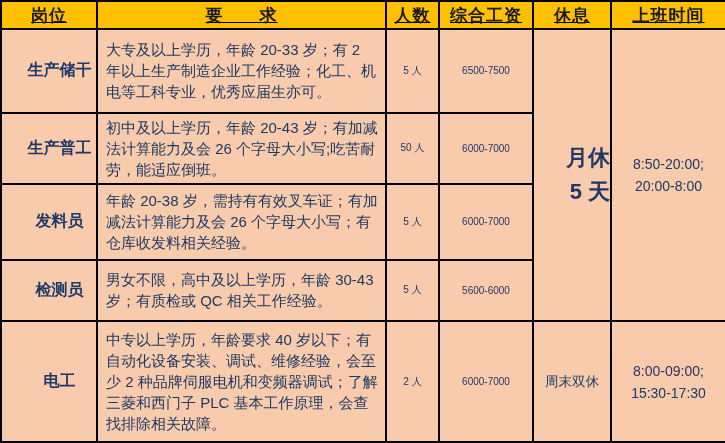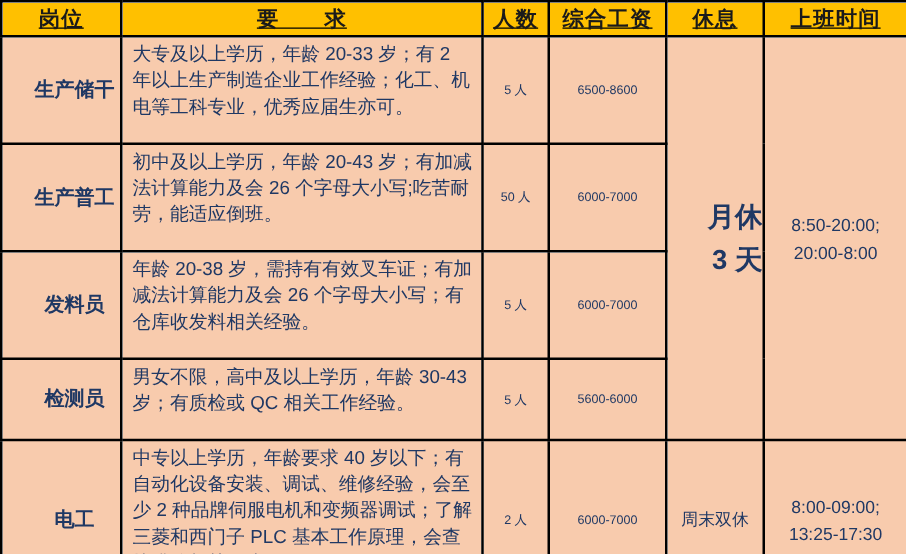--- a/index.html
+++ b/index.html
@@ -57,21 +57,21 @@
   td.pos {
     font-size: 16px;
     font-weight: bold;
     text-align: center;
     padding-left: 21px;
   }
   td.req {
     font-size: 15px;
     line-height: 21px;
     text-align: left;
-    padding: 3px 7px 18px 8px;
+    padding: 3px 7px 3px 8px;
   }
   td.num {
     font-size: 10px;
     text-align: center;
   }
   td.rest-merged {
     font-size: 22px;
     font-weight: bold;
     text-align: right;
     line-height: 34px;
@@ -106,24 +106,24 @@
       <th class="hdr">综合工资</th>
       <th class="hdr">休息</th>
       <th class="hdr">上班时间</th>
     </tr>
   </thead>
   <tbody>
     <tr class="r1">
       <td class="cell pos">生产储干</td>
       <td class="cell req">大专及以上学历，年龄 20-33 岁；有 2 年以上生产制造企业工作经验；化工、机电等工科专业，优秀应届生亦可。</td>
       <td class="cell num">5 人</td>
-      <td class="cell num">6500-8600</td>
+      <td class="cell num">6500-7500</td>
       <td class="cell rest-merged" rowspan="4">
         <div>月休</div>
-        <div>3 天</div>
+        <div>5 天</div>
       </td>
       <td class="cell sched" rowspan="4">
         <div>8:50-20:00;</div>
         <div>20:00-8:00</div>
       </td>
     </tr>
     <tr class="r2">
       <td class="cell pos">生产普工</td>
       <td class="cell req">初中及以上学历，年龄 20-43 岁；有加减法计算能力及会 26 个字母大小写;吃苦耐劳，能适应倒班。</td>
       <td class="cell num">50 人</td>
@@ -142,17 +142,17 @@
       <td class="cell num">5600-6000</td>
     </tr>
     <tr class="r5">
       <td class="cell pos">电工</td>
       <td class="cell req">中专以上学历，年龄要求 40 岁以下；有自动化设备安装、调试、维修经验，会至少 2 种品牌伺服电机和变频器调试；了解三菱和西门子 PLC 基本工作原理，会查找排除相关故障。</td>
       <td class="cell num">2 人</td>
       <td class="cell num">6000-7000</td>
       <td class="cell rest5">周末双休</td>
       <td class="cell sched">
         <div>8:00-09:00;</div>
-        <div>13:25-17:30</div>
+        <div>15:30-17:30</div>
       </td>
     </tr>
   </tbody>
 </table>
 
 </body></html>

